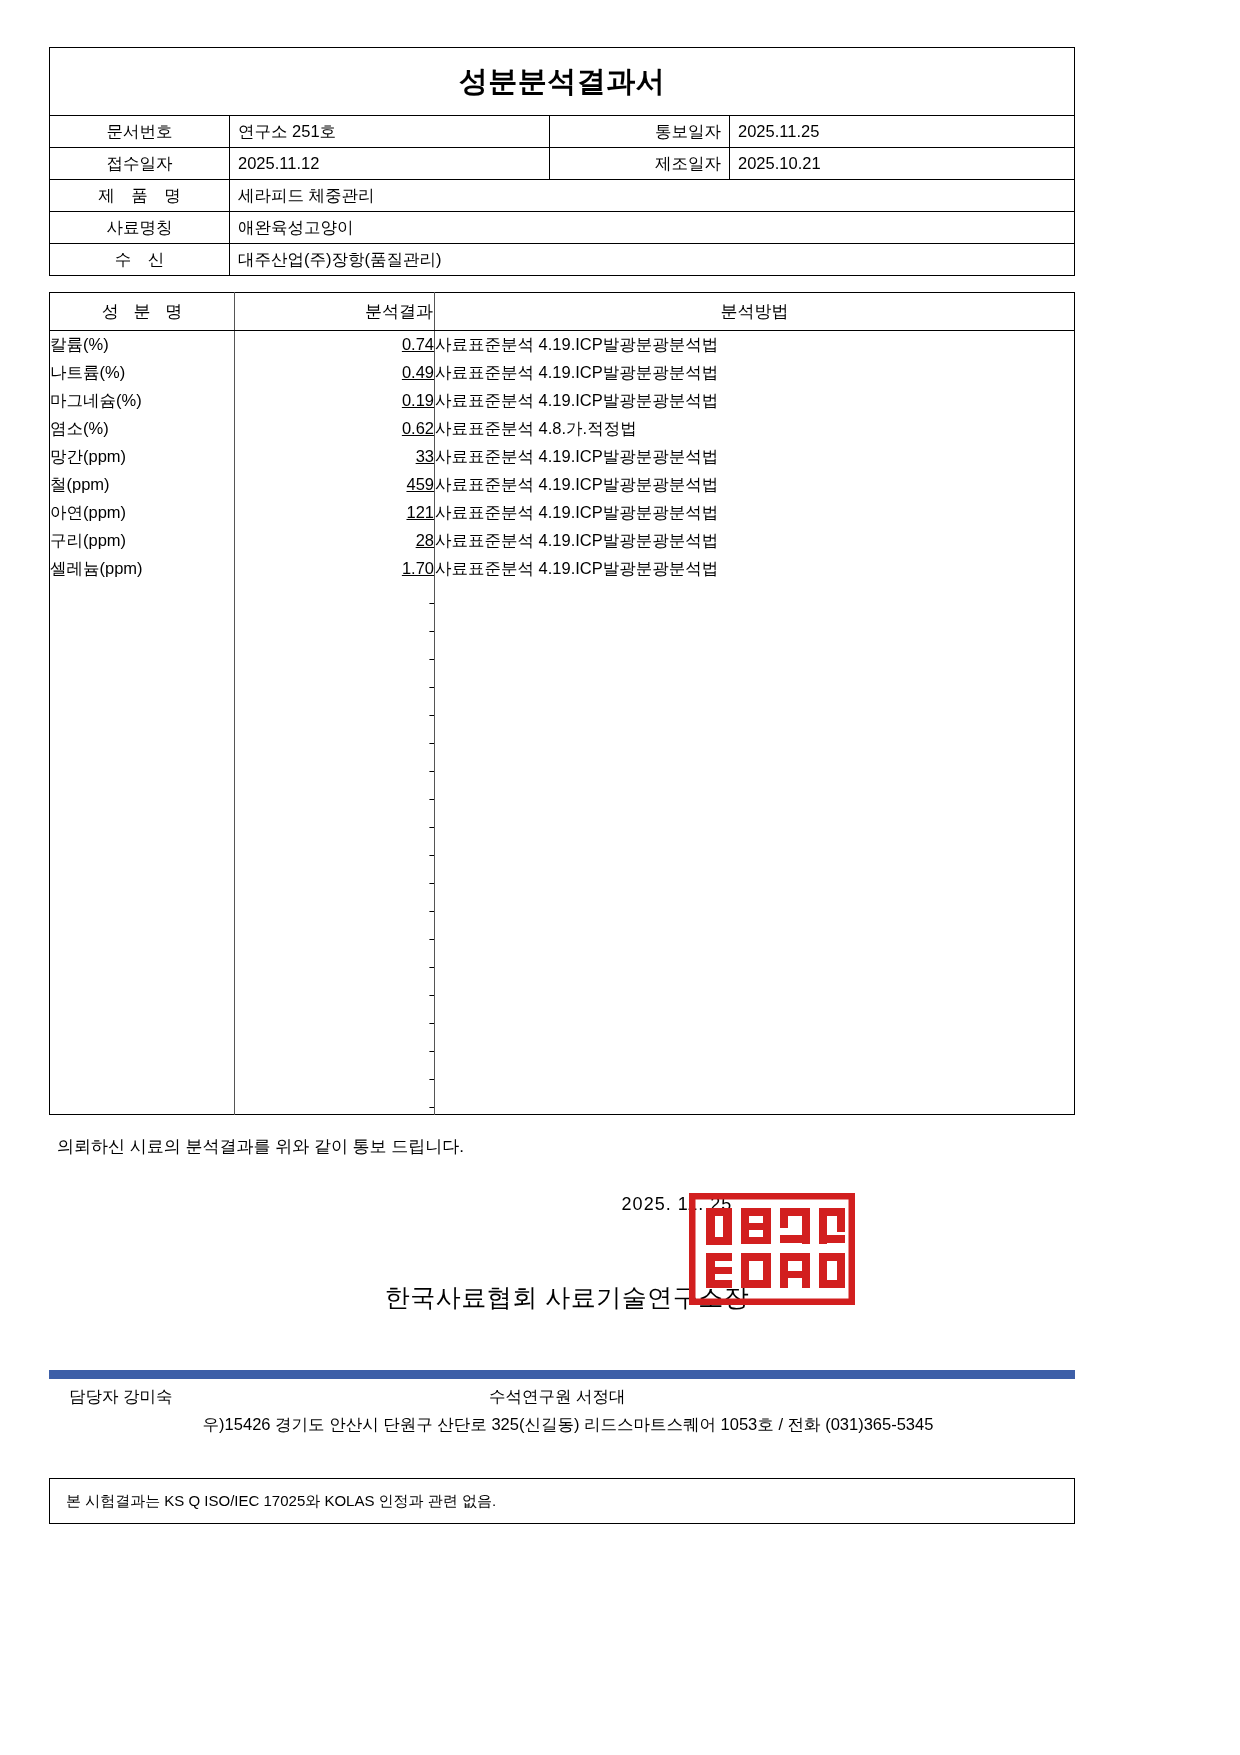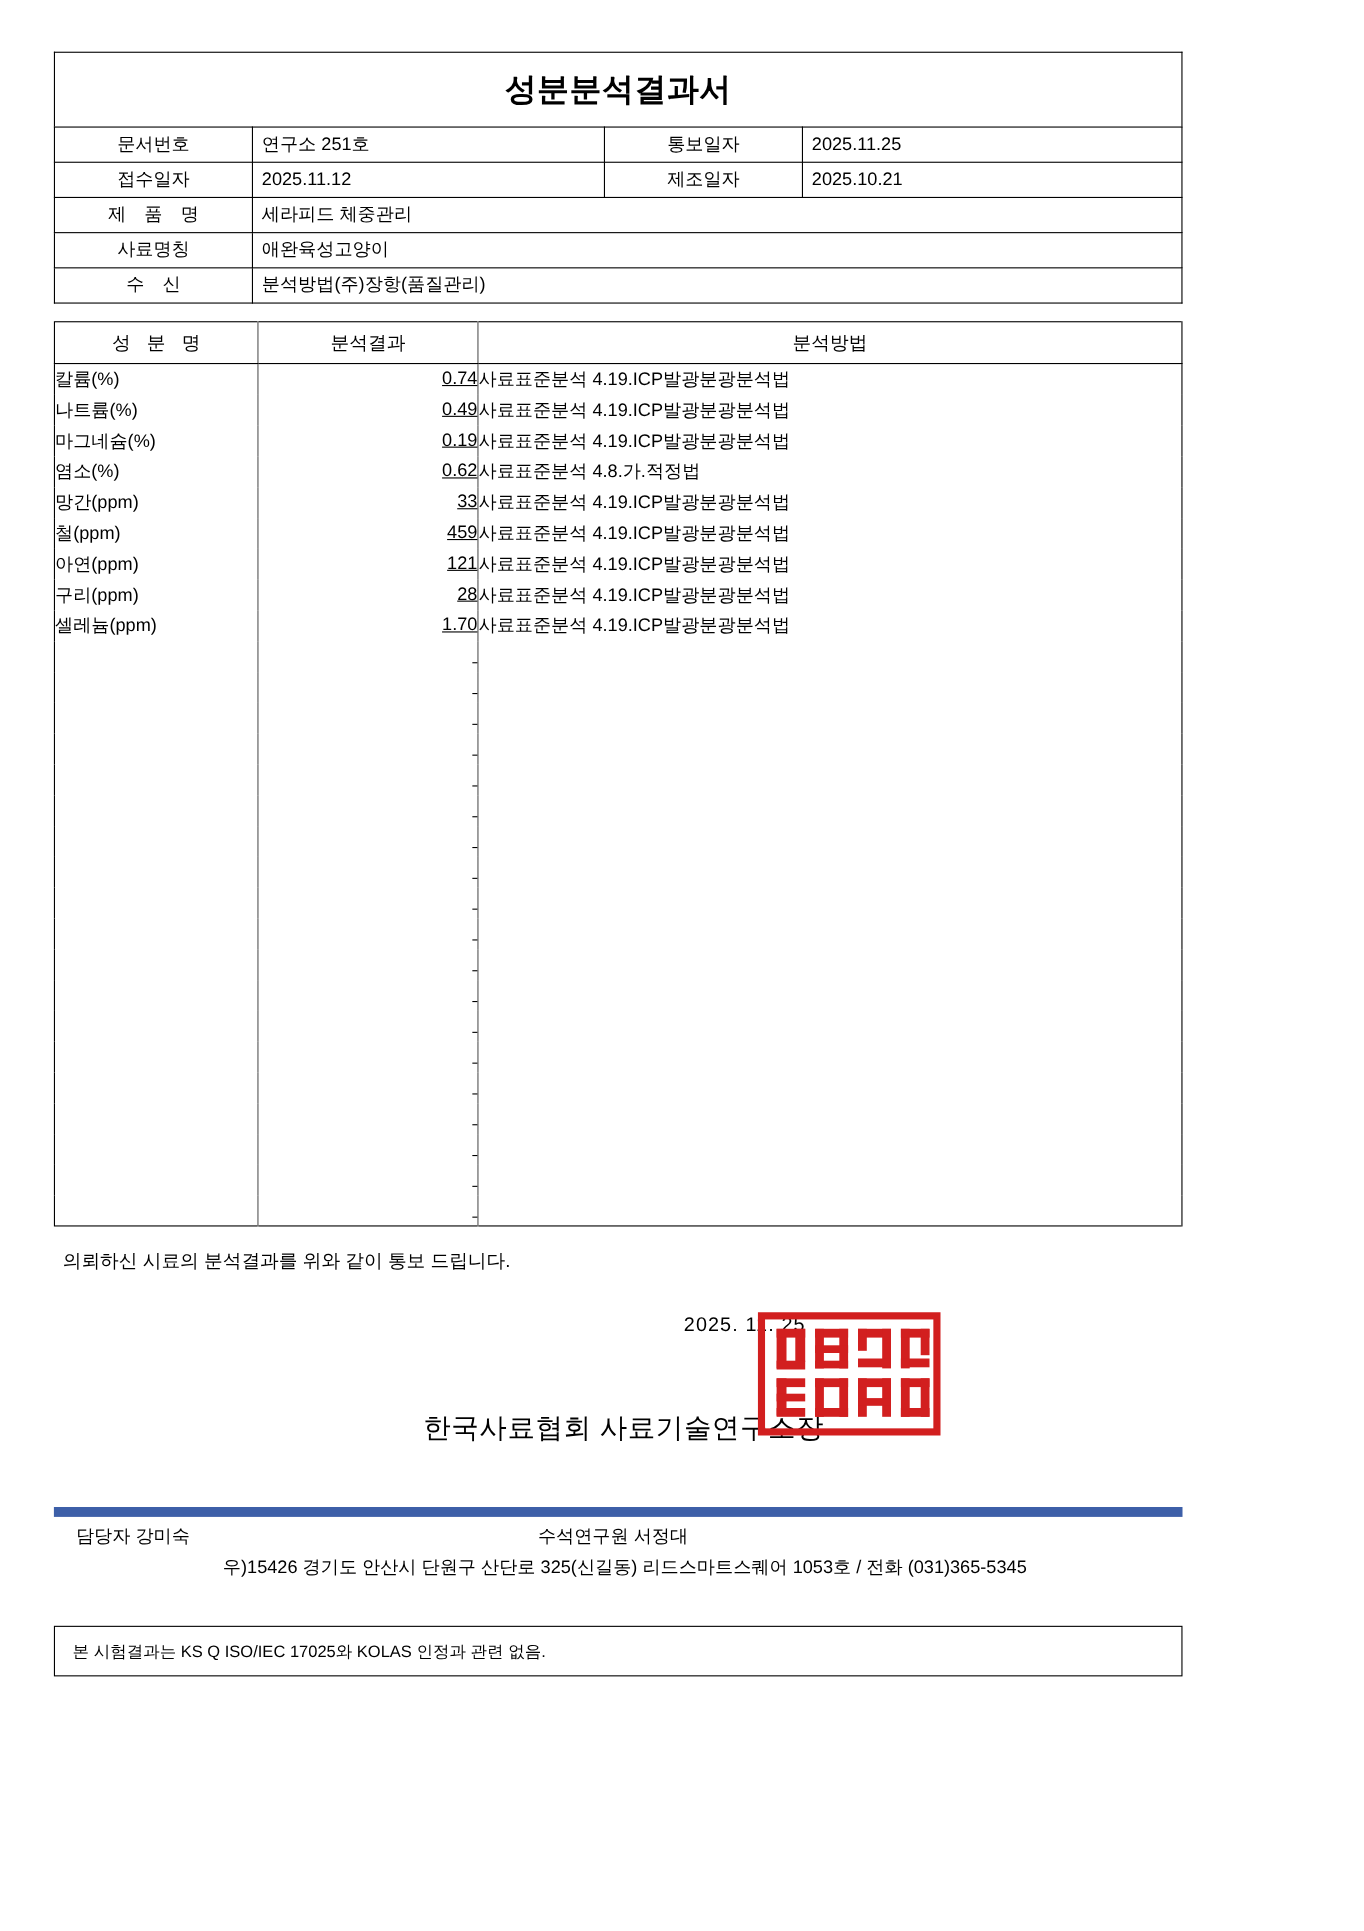--- a/index.html
+++ b/index.html
@@ -55,21 +55,21 @@
     text-align: center;
     width: 180px;
   }
   td.lbl-sp {
     text-align: center;
     width: 180px;
     letter-spacing: 6px;
     text-indent: 6px;
   }
   td.val { text-align: left; }
-  td.lbl2 { text-align: center; width: 180px; }
+  td.lbl2 { text-align: right; width: 180px; }
   td.val2 { text-align: left; width: 345px; }
 
   
   .gap { height: 16px; }
 
   
   table.result {
     width: 100%;
     border-collapse: collapse;
     table-layout: fixed;
@@ -79,21 +79,21 @@
   table.result th {
     font-size: 17px;
     font-weight: normal;
     height: 38px;
     border-bottom: 1.5px solid #000;
     border-right: 1px solid #555;
     vertical-align: middle;
   }
   table.result th:last-child { border-right: none; }
   table.result th.c1 { width: 185px; letter-spacing: 5px; text-indent: 5px; }
-  table.result th.c2 { width: 200px; }
+  table.result th.c2 { width: 200px; text-align: right; }
   table.result td {
     font-size: 16.5px;
     height: 28px;
     border-right: 1px solid #555;
     vertical-align: middle;
     padding: 0;
   }
   table.result td:last-child { border-right: none; }
   td.nm { padding-left: 22px; text-align: left; }
   td.nm.group { padding-left: 8px; }
@@ -201,21 +201,21 @@
       <tr>
         <td class="lbl-sp">제 품 명</td>
         <td class="val" colspan="3">세라피드 체중관리</td>
       </tr>
       <tr>
         <td class="lbl">사료명칭</td>
         <td class="val" colspan="3">애완육성고양이</td>
       </tr>
       <tr>
         <td class="lbl-sp">수     신</td>
-        <td class="val" colspan="3">분석방법(주)장항(품질관리)</td>
+        <td class="val" colspan="3">대주산업(주)장항(품질관리)</td>
       </tr>
     </tbody>
   </table>
 
   <div class="gap"></div>
 
   <table class="result">
     <thead>
       <tr>
         <th class="c1">성 분 명</th>

